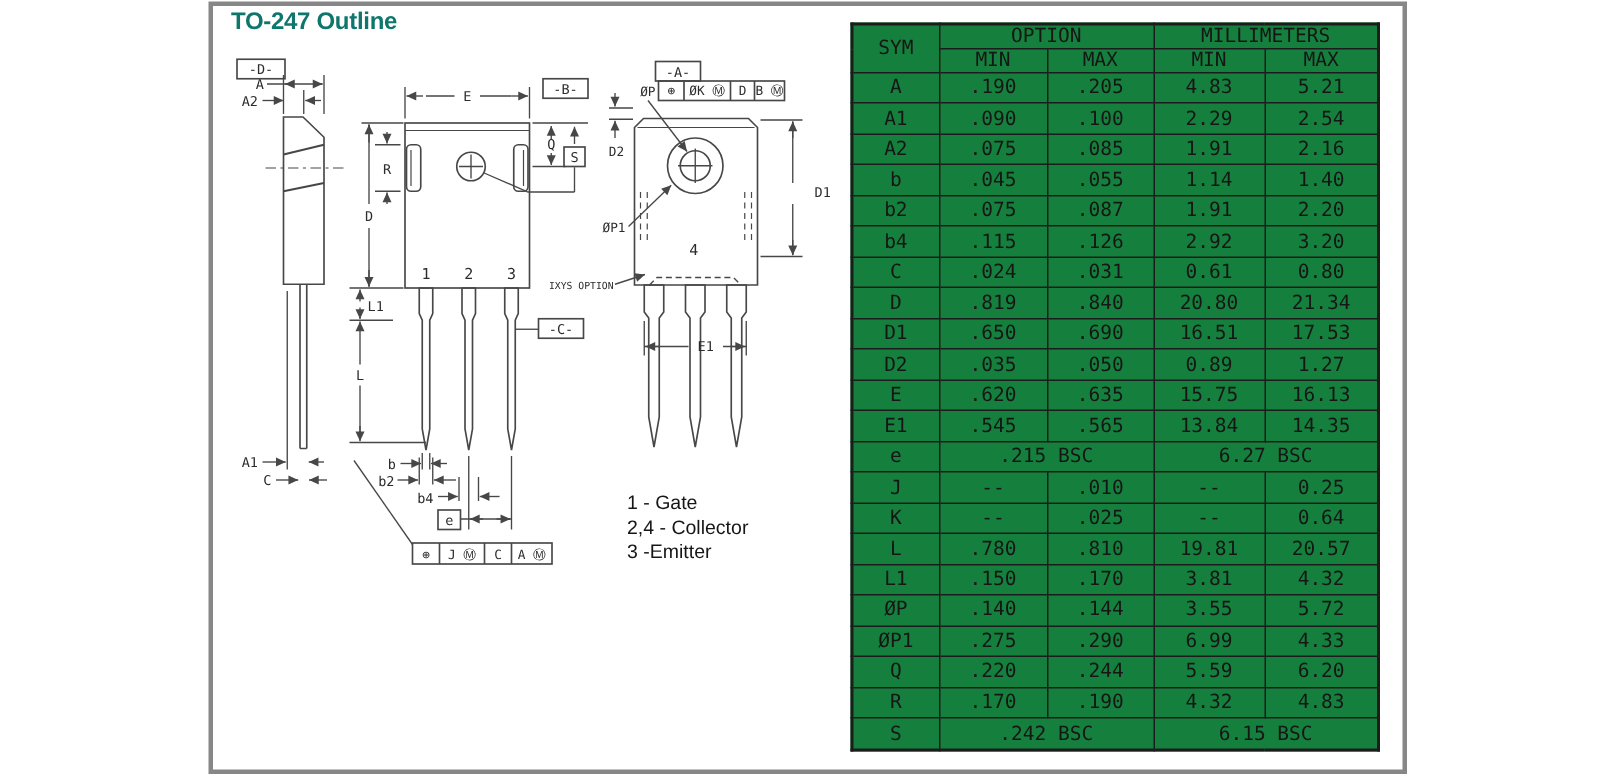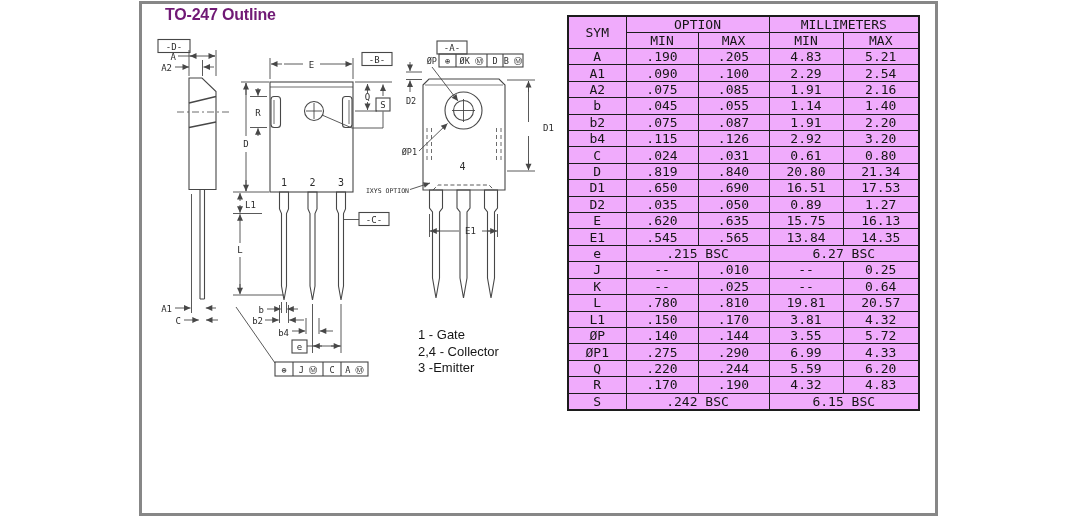--- a/index.html
+++ b/index.html
@@ -1,31 +1,31 @@
 <!DOCTYPE html>
 <html><head>
 <meta charset="utf-8">
 <style>
   html,body{margin:0;padding:0;background:#fff;}
   body{width:1080px;height:517px;position:relative;overflow:hidden;
        font-family:"Liberation Sans",sans-serif;color:#1a1a1a;}
   .frame{position:absolute;left:139px;top:1px;width:793px;height:509px;
          border:3px solid #878787;background:#fff;}
-  .title{position:absolute;left:165px;top:6px;font-size:16px;font-weight:bold;
-         letter-spacing:-0.2px;color:#701a75;}
+  .title{position:absolute;left:154px;top:6px;font-size:16px;font-weight:bold;
+         letter-spacing:-0.2px;color:#0f766e;}
   svg{position:absolute;left:0;top:0;}
   svg text{font-family:"DejaVu Sans Mono",monospace;fill:#2c2c2c;}
   .lbl{font-size:9px;}
   .sm{font-size:8.5px;}
   .pin{font-size:10px;}
   .tiny{font-size:6.5px;}
   .leg{font-family:"Liberation Sans",sans-serif;font-size:13px;fill:#161616;}
   .dim-table-wrap{position:absolute;left:567px;top:15px;}
-  table.dims{border-collapse:collapse;table-layout:fixed;width:351px;height:396px;
-             background:#f0abfc;border:2.5px solid #1c1c1c;}
+  table.dims{border-collapse:collapse;table-layout:fixed;width:351px;height:486px;
+             background:#15803d;border:2.5px solid #1c1c1c;}
   table.dims td{border:1.5px solid #1c1c1c;text-align:center;vertical-align:middle;
                 padding:0;font-family:"DejaVu Sans Mono",monospace;font-size:13px;
                 color:#161616;white-space:nowrap;overflow:hidden;}
 </style>
 </head>
 <body>
 
 <div class="frame"></div>
 <div class="title">TO-247 Outline</div>
 

